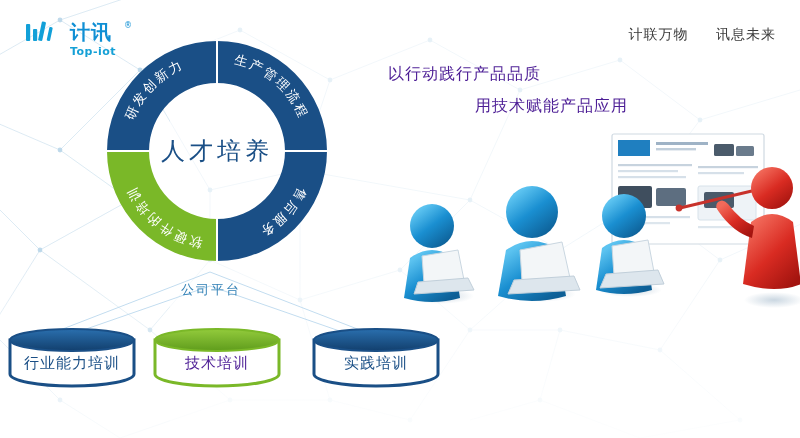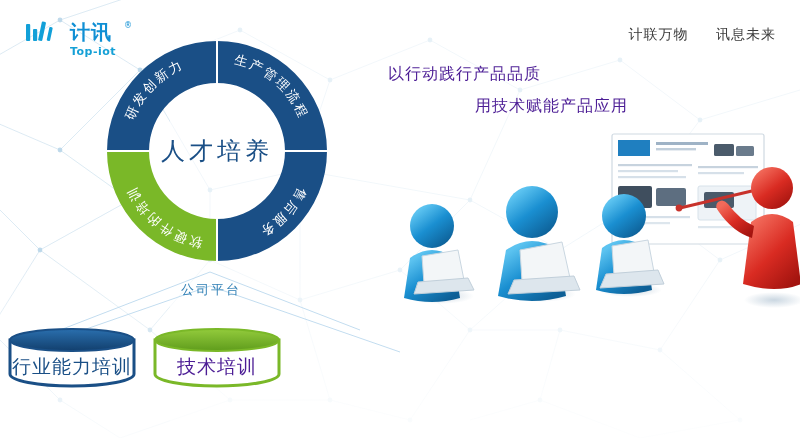--- a/index.html
+++ b/index.html
@@ -38,21 +38,21 @@
   .donut-center{position:absolute;left:50%;top:50%;transform:translate(-50%,-50%);
     font-size:24px;color:#1a4f86;letter-spacing:4px;white-space:nowrap;font-weight:500;}
 
   
   .platform-label{position:absolute;left:181px;top:281px;font-size:13px;
     color:#2f7fb5;letter-spacing:2px;}
 
   
   .cyl{position:absolute;width:128px;height:60px;}
   .cyl .txt{position:absolute;left:0;right:0;top:26px;text-align:center;
-    font-size:19px;letter-spacing:1px;}
+    font-size:15px;letter-spacing:1px;}
   .scene{position:absolute;left:380px;top:130px;width:420px;height:180px;}
 </style>
 </head>
 <body>
 
 <div id="stage">
 
   <svg class="bg-net" viewBox="0 0 800 438" xmlns="http://www.w3.org/2000/svg">
     <defs>
       <linearGradient id="gfade" x1="0" y1="0" x2="0" y2="1">
@@ -232,20 +232,28 @@
 
   <div class="cyl" style="left:153px; top:328px;">
     <svg viewBox="0 0 128 60" width="128" height="60" xmlns="http://www.w3.org/2000/svg">
       <path d="M2,12 L2,46 A62,12 0 0 0 126,46 L126,12 Z" fill="#ffffff" stroke="#7ab828" stroke-width="3"></path>
       <ellipse cx="64" cy="12" rx="62" ry="11" fill="url(#cylgreen)"></ellipse>
       <ellipse cx="64" cy="12" rx="62" ry="11" fill="none" stroke="#7ab828" stroke-width="2"></ellipse>
     </svg>
     <div class="txt" style="color:#4c1d95;">技术培训</div>
   </div>
 
+  <div class="cyl" style="left:312px; top:328px;">
+    <svg viewBox="0 0 128 60" width="128" height="60" xmlns="http://www.w3.org/2000/svg">
+      <path d="M2,12 L2,46 A62,12 0 0 0 126,46 L126,12 Z" fill="#ffffff" stroke="#1a4f86" stroke-width="3"></path>
+      <ellipse cx="64" cy="12" rx="62" ry="11" fill="url(#cylblue)"></ellipse>
+      <ellipse cx="64" cy="12" rx="62" ry="11" fill="none" stroke="#1a4f86" stroke-width="2"></ellipse>
+    </svg>
+    <div class="txt" style="color:#1a4f86;">实践培训</div>
+  </div>
 
   <svg class="scene" viewBox="0 0 420 180" xmlns="http://www.w3.org/2000/svg">
 
     <g>
       <rect x="232" y="4" width="152" height="110" rx="2" fill="#ffffff" stroke="#cfd9e2" stroke-width="1.2"></rect>
       <rect x="238" y="10" width="32" height="16" fill="#1f7fc0"></rect>
       <rect x="276" y="12" width="52" height="3" fill="#9fb3c6"></rect>
       <rect x="276" y="18" width="40" height="2.4" fill="#c2cfdb"></rect>
       <rect x="334" y="14" width="20" height="12" rx="1.5" fill="#4b5b6b"></rect>
       <rect x="356" y="16" width="18" height="10" rx="1.5" fill="#6a7b8c"></rect>

